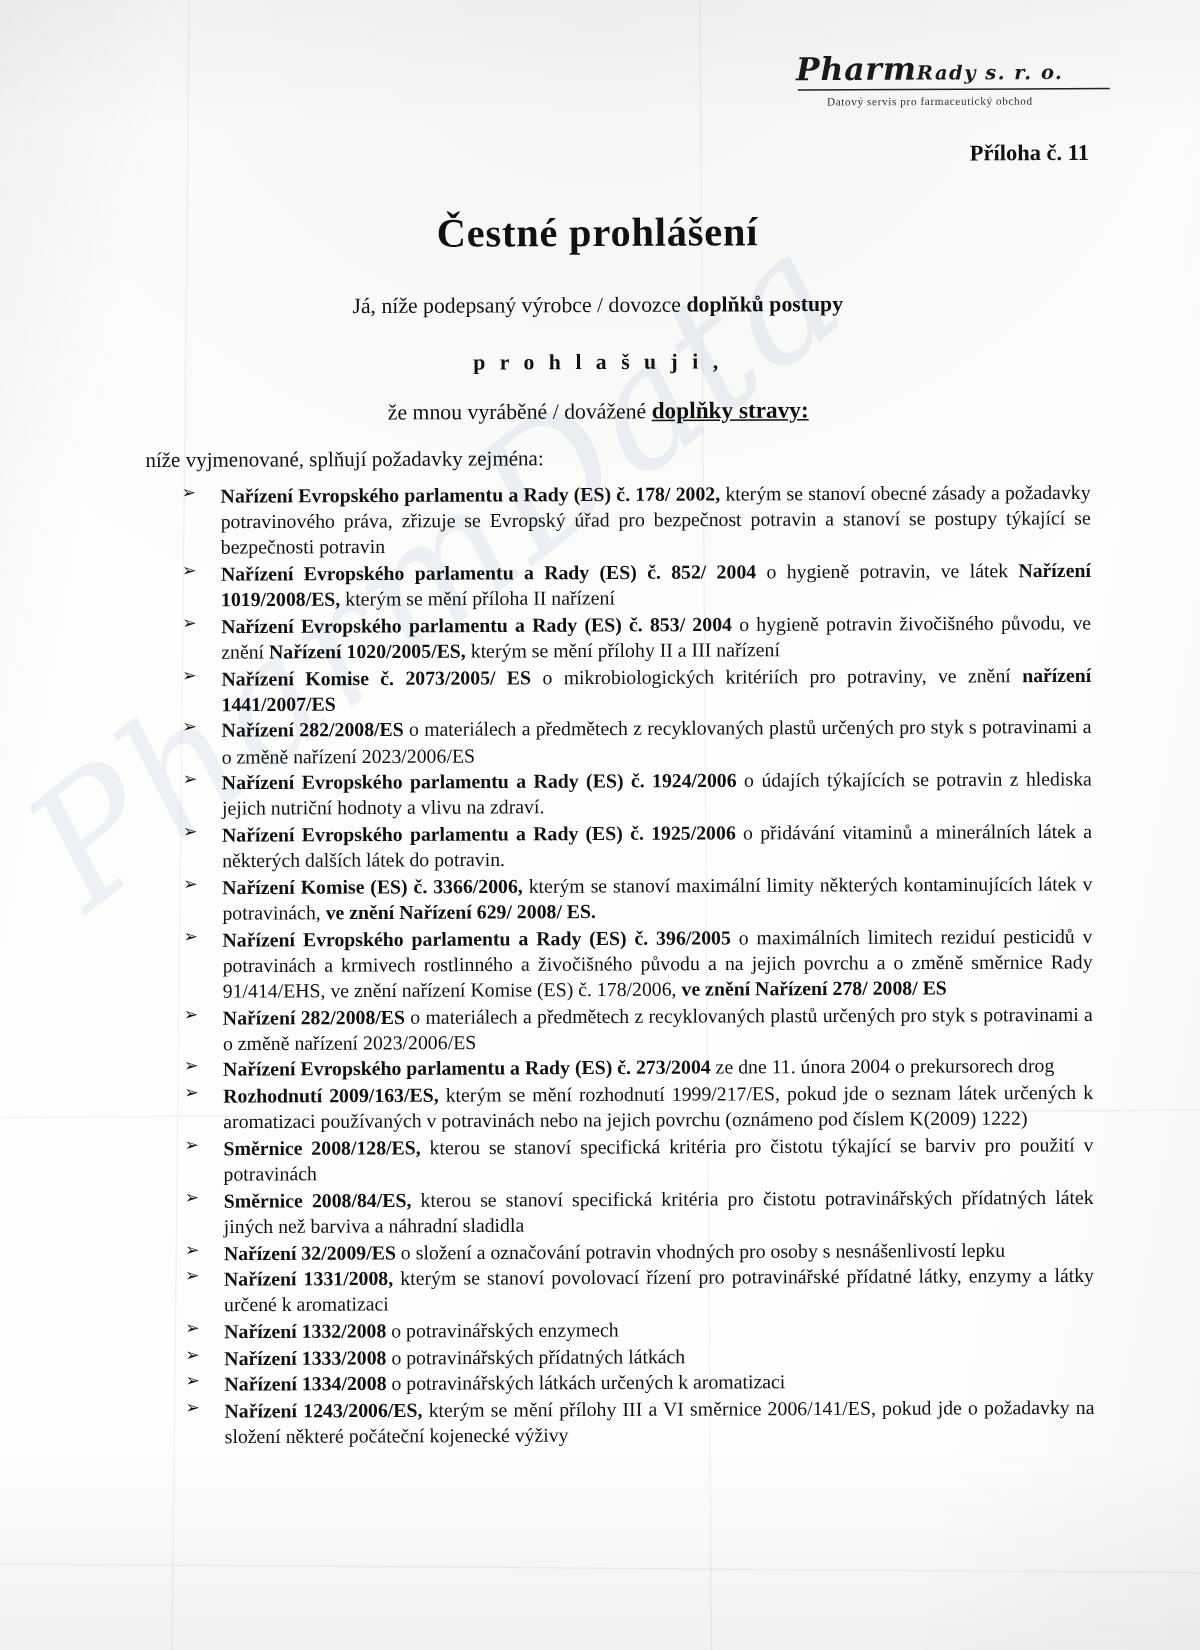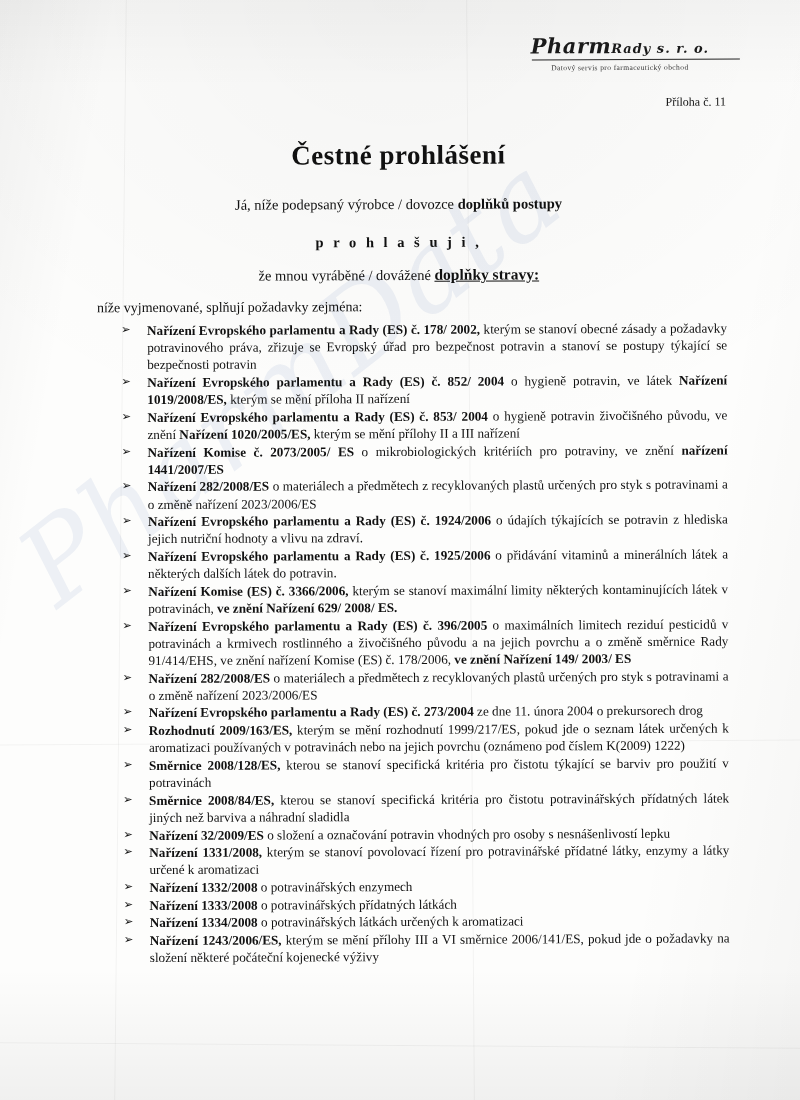--- a/index.html
+++ b/index.html
@@ -95,22 +95,22 @@
     font-size: 7.5px;
     letter-spacing: 0.4px;
     color: #333;
   }
 
   .appendix {
     position: absolute;
     right: 72px;
     top: 96px;
     font-family: "Liberation Serif", serif;
-    font-size: 12px;
-    font-weight: normal;
+    font-size: 15px;
+    font-weight: bold;
     color: #111;
   }
 
   h1.doc-title {
     position: absolute;
     left: 0; right: 0;
     top: 140px;
     text-align: center;
     font-family: "Liberation Serif", serif;
     font-size: 27px;
@@ -231,21 +231,21 @@
 
   <ul class="reg-list" id="reg-list">
       <li><b>Nařízení Evropského parlamentu a Rady (ES) č. 178/ 2002,</b><span> kterým se stanoví obecné zásady a požadavky potravinového práva, zřizuje se Evropský úřad pro bezpečnost potravin a stanoví se postupy týkající se bezpečnosti potravin</span></li>
       <li><b>Nařízení Evropského parlamentu a Rady (ES) č. 852/ 2004</b><span> o hygieně potravin, ve látek </span><b>Nařízení 1019/2008/ES,</b><span> kterým se mění příloha II nařízení</span></li>
       <li><b>Nařízení Evropského parlamentu a Rady (ES) č. 853/ 2004</b><span> o hygieně potravin živočišného původu, ve znění </span><b>Nařízení 1020/2005/ES,</b><span> kterým se mění přílohy II a III nařízení</span></li>
       <li><b>Nařízení Komise č. 2073/2005/ ES</b><span> o mikrobiologických kritériích pro potraviny, ve znění </span><b>nařízení 1441/2007/ES</b></li>
       <li><b>Nařízení 282/2008/ES</b><span> o materiálech a předmětech z recyklovaných plastů určených pro styk s potravinami a o změně nařízení 2023/2006/ES</span></li>
       <li><b>Nařízení Evropského parlamentu a Rady (ES) č. 1924/2006</b><span>  o údajích týkajících se potravin z hlediska jejich nutriční hodnoty a vlivu na zdraví.</span></li>
       <li><b>Nařízení Evropského parlamentu a Rady (ES) č. 1925/2006</b><span>  o přidávání vitaminů a minerálních látek a některých dalších látek do potravin.</span></li>
       <li><b>Nařízení Komise (ES) č. 3366/2006,</b><span> kterým se stanoví maximální limity některých kontaminujících látek v potravinách, </span><b>ve znění Nařízení 629/ 2008/ ES.</b></li>
-      <li><b>Nařízení Evropského parlamentu a Rady (ES) č. 396/2005</b><span> o maximálních limitech reziduí pesticidů v potravinách a krmivech rostlinného a živočišného původu a na jejich povrchu a o změně směrnice Rady 91/414/EHS, ve znění nařízení Komise (ES) č. 178/2006, </span><b>ve znění Nařízení 149/ 2003/ ES</b></li>
+      <li><b>Nařízení Evropského parlamentu a Rady (ES) č. 396/2005</b><span> o maximálních limitech reziduí pesticidů v potravinách a krmivech rostlinného a živočišného původu a na jejich povrchu a o změně směrnice Rady 91/414/EHS, ve znění nařízení Komise (ES) č. 178/2006, </span><b>ve znění Nařízení 278/ 2008/ ES</b></li>
       <li><b>Nařízení 282/2008/ES</b><span> o materiálech a předmětech z recyklovaných plastů určených pro styk s potravinami a o změně nařízení 2023/2006/ES</span></li>
       <li><b>Nařízení Evropského parlamentu a Rady (ES) č. 273/2004</b><span> ze dne 11. února 2004 o prekursorech drog</span></li>
       <li><b>Rozhodnutí 2009/163/ES,</b><span> kterým se mění rozhodnutí 1999/217/ES, pokud jde o seznam látek určených k aromatizaci používaných v potravinách nebo na jejich povrchu (oznámeno pod číslem K(2009) 1222)</span></li>
       <li><b>Směrnice 2008/128/ES,</b><span> kterou se stanoví specifická kritéria pro čistotu týkající se barviv pro použití v potravinách</span></li>
       <li><b>Směrnice 2008/84/ES,</b><span> kterou se stanoví specifická kritéria pro čistotu potravinářských přídatných látek jiných než barviva a náhradní sladidla</span></li>
       <li><b>Nařízení 32/2009/ES</b><span> o složení a označování potravin vhodných pro osoby s nesnášenlivostí lepku</span></li>
       <li><b>Nařízení 1331/2008,</b><span> kterým se stanoví povolovací řízení pro potravinářské přídatné látky, enzymy a látky určené k aromatizaci</span></li>
       <li><b>Nařízení 1332/2008</b><span> o potravinářských enzymech</span></li>
       <li><b>Nařízení 1333/2008</b><span> o potravinářských přídatných látkách</span></li>
       <li><b>Nařízení 1334/2008</b><span> o potravinářských látkách určených k aromatizaci</span></li>

